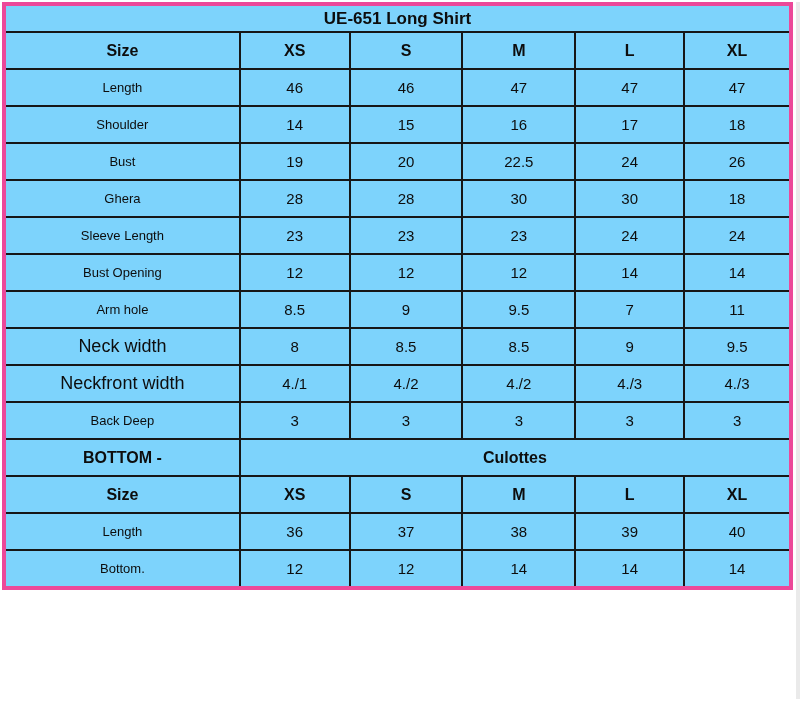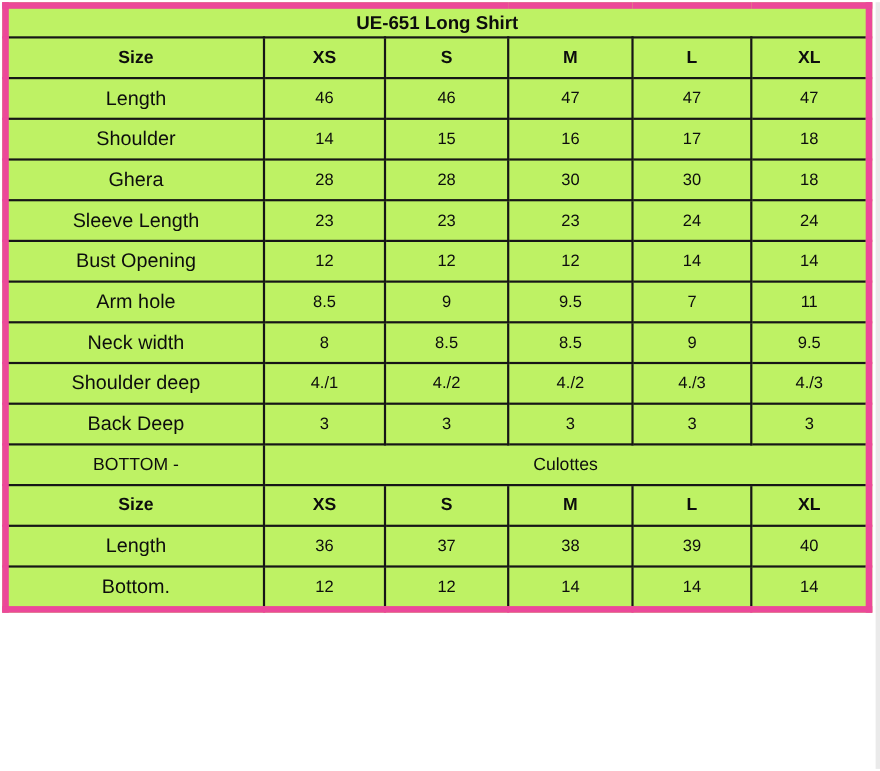--- a/index.html
+++ b/index.html
@@ -16,22 +16,22 @@
     height: 701px;
     font-family: "Liberation Sans", sans-serif;
     color: #0d0d0d;
     background: #ffffff;
   }
   table.size-chart {
     border-collapse: collapse;
     table-layout: fixed;
     width: 791px;
     margin: 2px 0 0 2px;
-    border: 6px solid #ec4899;
-    background: #bef264;
+    border: 4px solid #ec4899;
+    background: #7dd3fc;
   }
   table.size-chart td {
     border: 2px solid #161616;
     text-align: center;
     vertical-align: middle;
     padding: 0;
     overflow: hidden;
     white-space: nowrap;
   }
   tr.title-row td {
@@ -40,28 +40,28 @@
     font-weight: bold;
   }
   tr.header-row td {
     height: 35px;
     font-size: 16px;
     font-weight: bold;
   }
   tr.section-row td {
     height: 35px;
     font-size: 16px;
-    font-weight: normal;
+    font-weight: bold;
   }
   tr.data-row td {
     height: 35px;
     font-size: 15px;
     font-weight: normal;
   }
-  tr.data-row td.label { font-size: 18px; }
+  tr.data-row td.label { font-size: 13px; }
   tr.data-row td.label.small { font-size: 18px; }
   .edge-strip {
     position: absolute;
     top: 0;
     right: 0;
     width: 4px;
     height: 697px;
     background: #eaeaea;
   }
 </style>
@@ -107,20 +107,28 @@
         </tr>
         <tr class="data-row">
           <td class="label">Shoulder</td>
           <td class="value">14</td>
           <td class="value">15</td>
           <td class="value">16</td>
           <td class="value">17</td>
           <td class="value">18</td>
         </tr>
         <tr class="data-row">
+          <td class="label">Bust</td>
+          <td class="value">19</td>
+          <td class="value">20</td>
+          <td class="value">22.5</td>
+          <td class="value">24</td>
+          <td class="value">26</td>
+        </tr>
+        <tr class="data-row">
           <td class="label">Ghera</td>
           <td class="value">28</td>
           <td class="value">28</td>
           <td class="value">30</td>
           <td class="value">30</td>
           <td class="value">18</td>
         </tr>
         <tr class="data-row">
           <td class="label">Sleeve Length</td>
           <td class="value">23</td>
@@ -147,21 +155,21 @@
         </tr>
         <tr class="data-row">
           <td class="label small">Neck width</td>
           <td class="value">8</td>
           <td class="value">8.5</td>
           <td class="value">8.5</td>
           <td class="value">9</td>
           <td class="value">9.5</td>
         </tr>
         <tr class="data-row">
-          <td class="label small">Shoulder deep</td>
+          <td class="label small">Neckfront width</td>
           <td class="value">4./1</td>
           <td class="value">4./2</td>
           <td class="value">4./2</td>
           <td class="value">4./3</td>
           <td class="value">4./3</td>
         </tr>
         <tr class="data-row">
           <td class="label">Back Deep</td>
           <td class="value">3</td>
           <td class="value">3</td>

